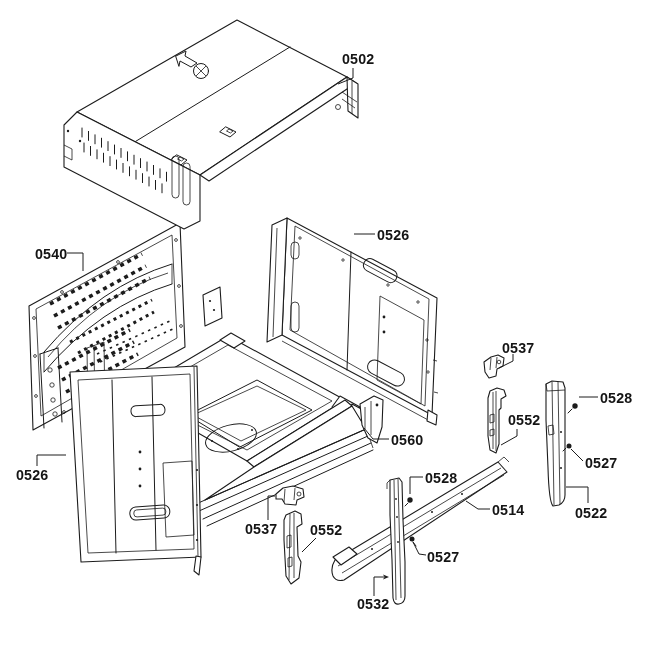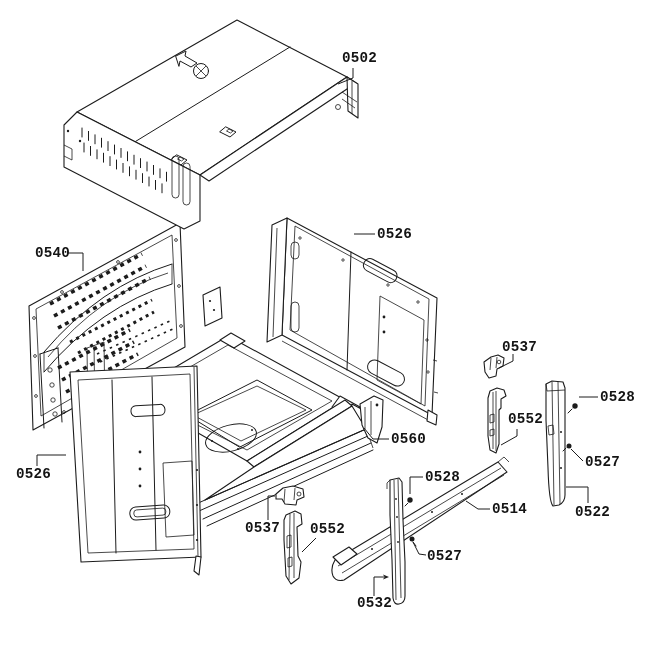--- a/index.html
+++ b/index.html
@@ -1,17 +1,17 @@
 <!DOCTYPE html>
 <html><head>
 <meta charset="utf-8">
 <style>
   html,body{margin:0;padding:0;background:#fff;}
   .stage{position:relative;width:650px;height:650px;background:#fff;overflow:hidden;
-         font-family:Liberation Mono, monospace;}
+         font-family:Liberation Sans, sans-serif;}
   svg{position:absolute;left:0;top:0;}
   .o  {fill:#fff;stroke:#1c1c1c;stroke-width:1.1;stroke-linejoin:round;}
   .l  {fill:none;stroke:#1c1c1c;stroke-width:1;stroke-linejoin:round;stroke-linecap:round;}
   .t  {fill:none;stroke:#1c1c1c;stroke-width:.8;}
   .d4 {fill:none;stroke:#1c1c1c;stroke-width:3.5;stroke-dasharray:4 4;}
   .d3 {fill:none;stroke:#1c1c1c;stroke-width:3;stroke-dasharray:3 4;}
   .dd {fill:none;stroke:#1c1c1c;stroke-width:1.6;stroke-dasharray:2.5 4.5;}
   .f  {fill:#1c1c1c;stroke:none;}
   .ld {fill:none;stroke:#1c1c1c;stroke-width:1;stroke-linejoin:round;stroke-linecap:butt;}
   .plabel{position:absolute;font-size:15px;font-weight:700;color:#141414;

